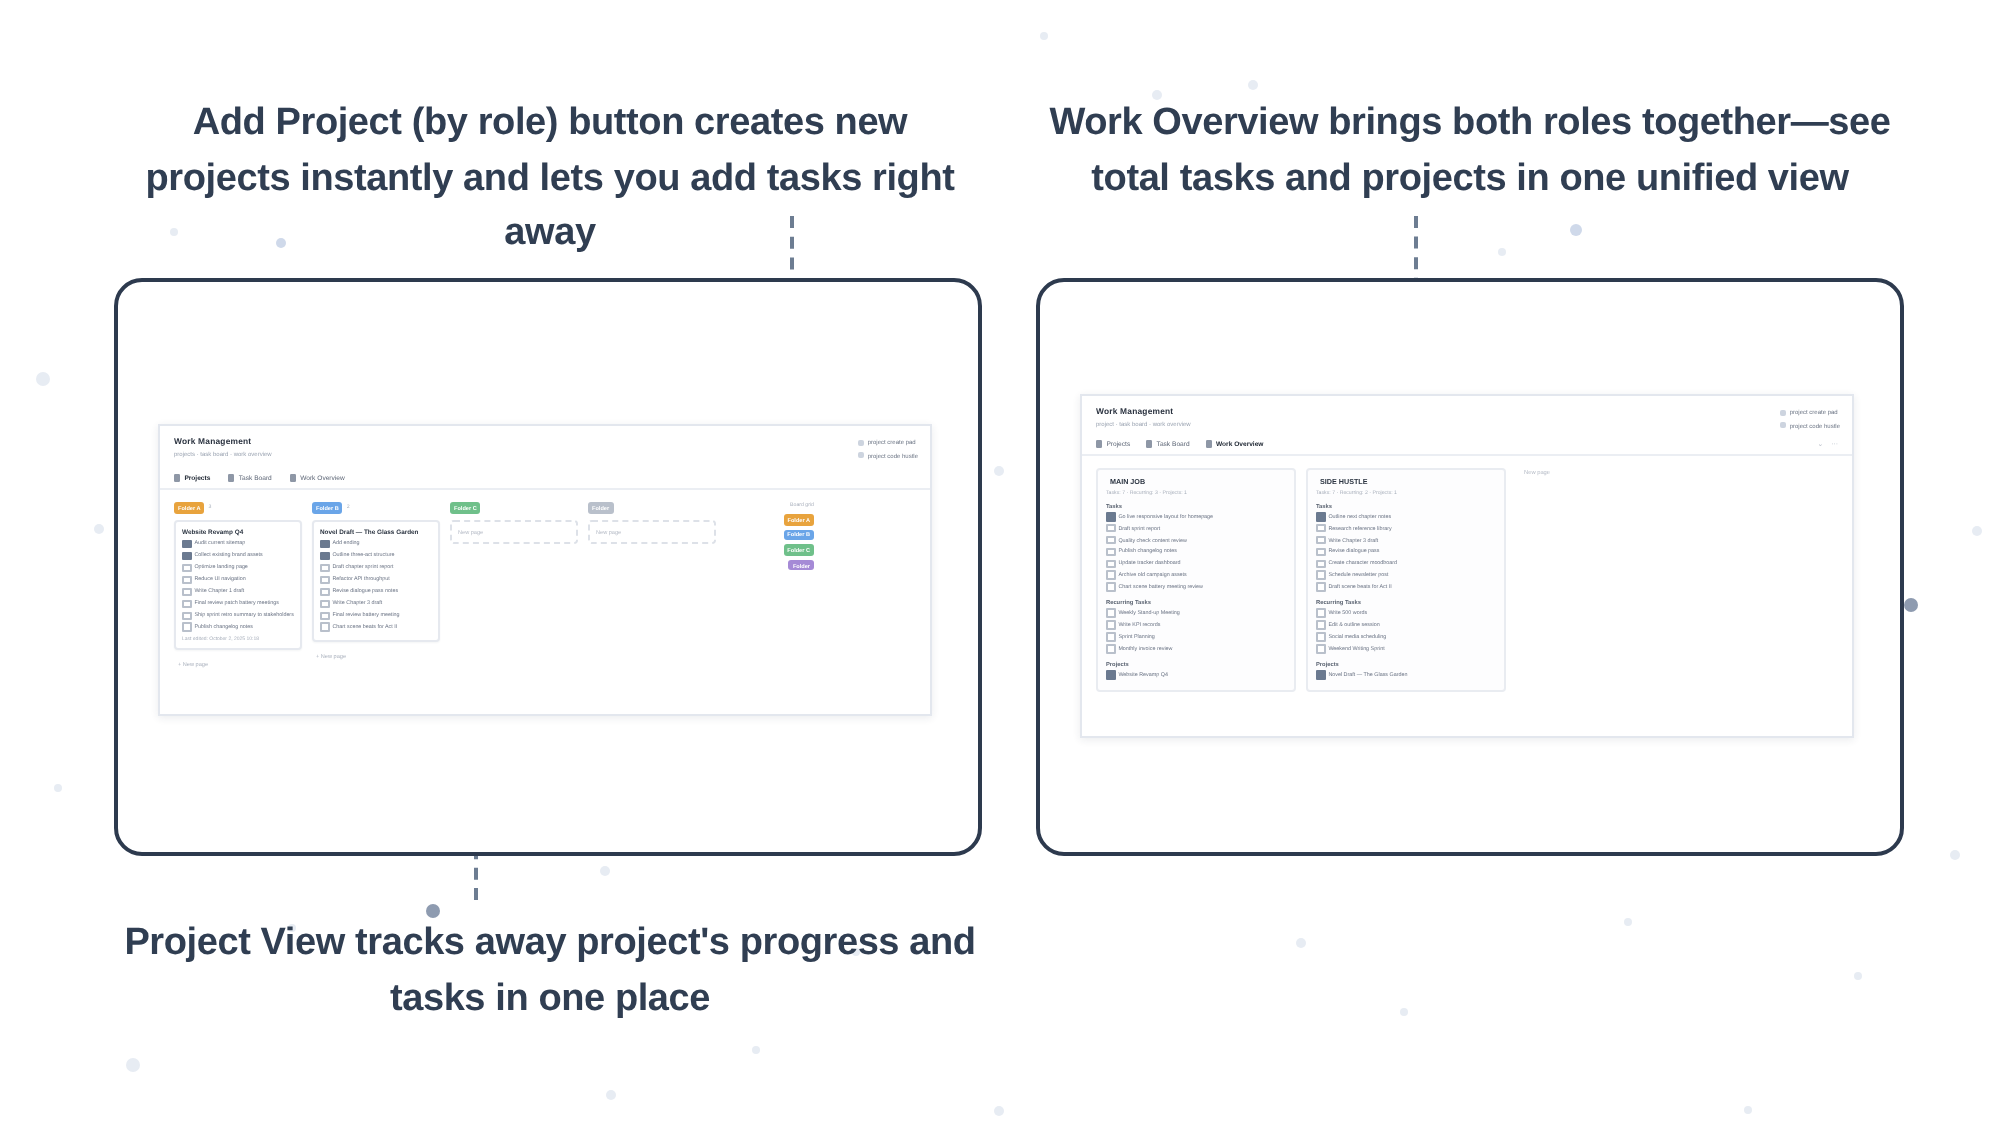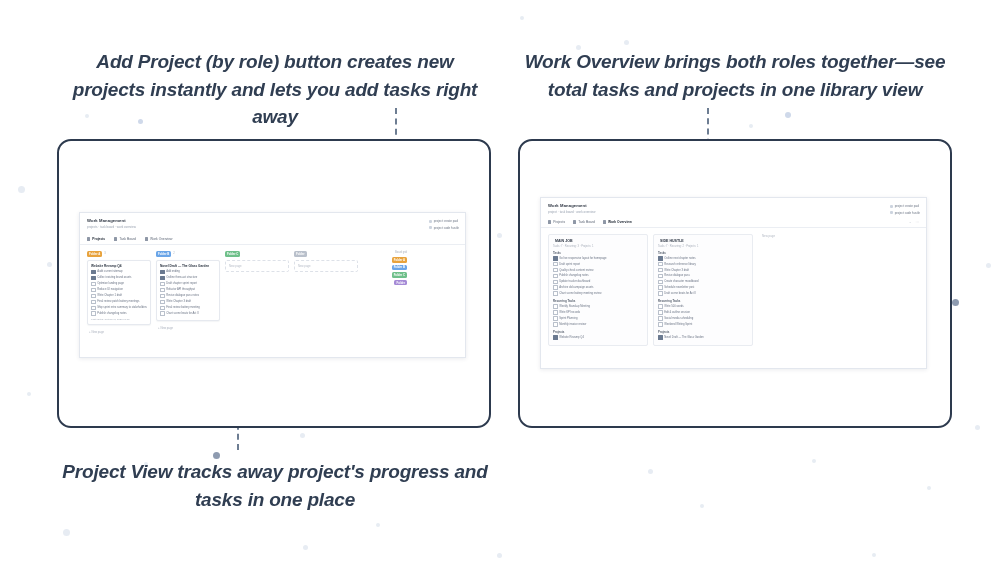--- a/index.html
+++ b/index.html
@@ -18,21 +18,20 @@
 
   
   .headline{
     position:absolute;
     text-align:center;
     font-size:19px;
     font-weight:bold;
     line-height:1.45;
     color:#303e52;
     letter-spacing:-0.2px;
-    font-style:italic;
   }
   #headline-left{left:60px;top:48px;width:430px;}
   #headline-right{left:520px;top:48px;width:430px;}
   #headline-bottom{left:60px;top:458px;width:430px;}
 
   
   .dash{
     position:absolute;
     border-left:2px dashed #6d7d92;
   }
@@ -164,21 +163,21 @@
   <div class="dot dark" style="left:952px;top:299px;width:7px;height:7px;"></div>
   <div class="dot" style="left:986px;top:263px;width:5px;height:5px;"></div>
   <div class="dot" style="left:975px;top:425px;width:5px;height:5px;"></div>
   <div class="dot" style="left:927px;top:486px;width:4px;height:4px;"></div>
   <div class="dot" style="left:700px;top:504px;width:4px;height:4px;"></div>
   <div class="dot" style="left:460px;top:322px;width:4px;height:4px;"></div>
   <div class="dot" style="left:27px;top:392px;width:4px;height:4px;"></div>
 </div>
 
 <div class="headline" id="headline-left">Add Project (by role) button creates new projects instantly and lets you add tasks right away</div>
-<div class="headline" id="headline-right">Work Overview brings both roles together—see total tasks and projects in one library view</div>
+<div class="headline" id="headline-right">Work Overview brings both roles together—see total tasks and projects in one unified view</div>
 <div class="headline" id="headline-bottom">Project View tracks away project's progress and tasks in one place</div>
 
 <div class="dash" id="dash-left"></div>
 <div class="dash" id="dash-right"></div>
 <div class="dash" id="dash-bottom"></div>
 
 <div class="frame" id="frame-left"></div>
 <div class="frame" id="frame-right"></div>
 
 <div class="app" id="app-left">

